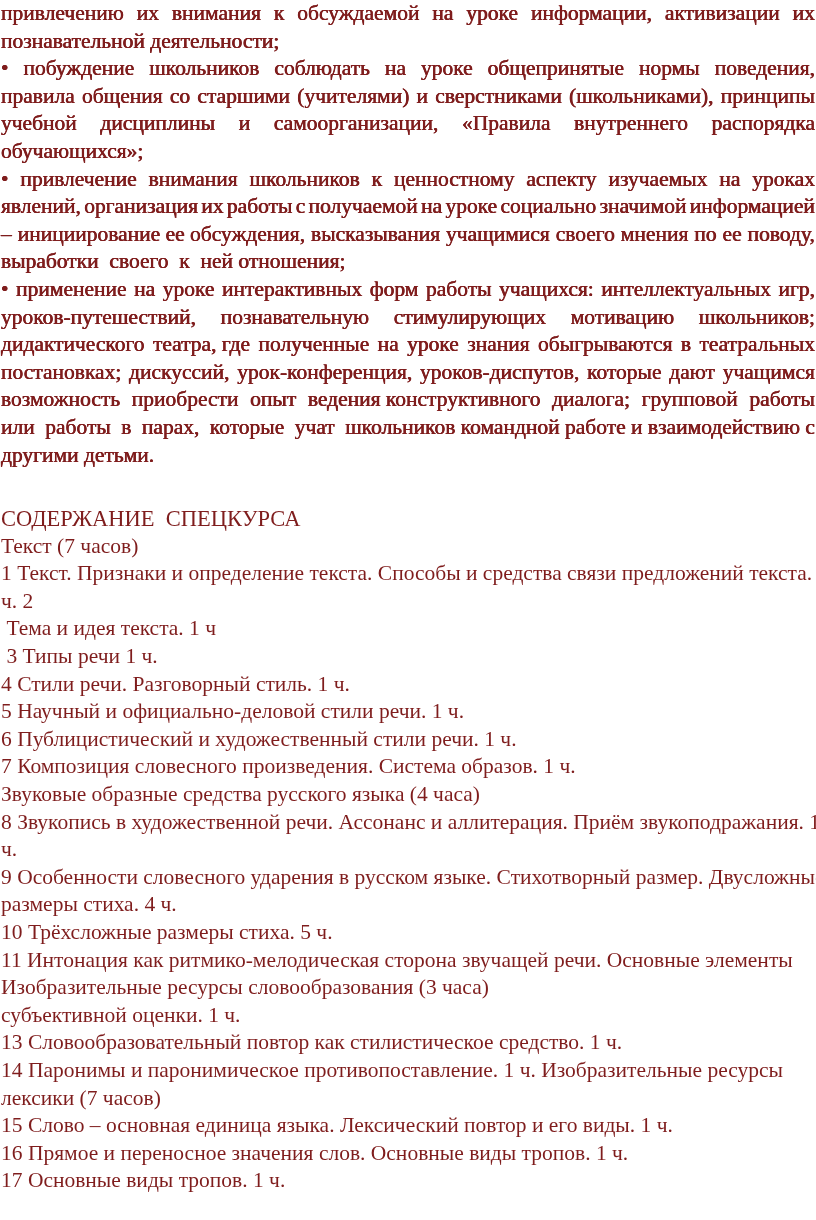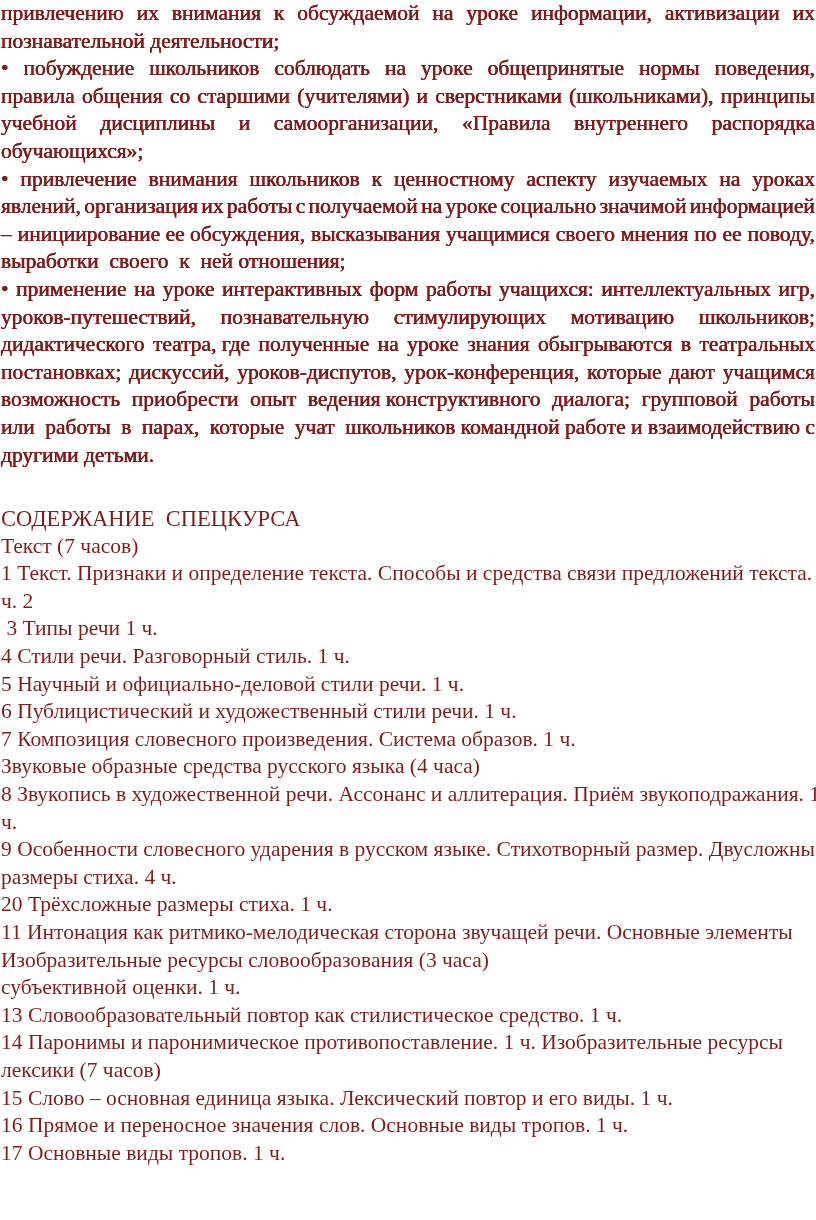--- a/index.html
+++ b/index.html
@@ -161,22 +161,22 @@
       <span>на</span>
       <span>уроке</span>
       <span>знания</span>
       <span>обыгрываются</span>
       <span>в</span>
       <span>театральных</span>
     </div>
     <div class="line j para">
       <span>постановках;</span>
       <span>дискуссий,</span>
+      <span>урок-конференция,</span>
       <span>уроков-диспутов,</span>
-      <span>урок-конференция,</span>
       <span>которые</span>
       <span>дают</span>
       <span>учащимся</span>
     </div>
     <div class="line j para">
       <span>возможность</span>
       <span>приобрести</span>
       <span>опыт</span>
       <span>ведения&nbsp;конструктивного</span>
       <span>диалога;</span>
@@ -190,31 +190,32 @@
       <span>парах,</span>
       <span>которые</span>
       <span>учат</span>
       <span>школьников&nbsp;командной&nbsp;работе&nbsp;и&nbsp;взаимодействию&nbsp;с</span>
     </div>
     <div class="line l para">другими детьми.</div>
     <div class="line l heading">СОДЕРЖАНИЕ  СПЕЦКУРСА</div>
     <div class="line l">Текст (7 часов)</div>
     <div class="line l">1 Текст. Признаки и определение текста. Способы и средства связи предложений текста. 1</div>
     <div class="line l">ч. 2</div>
+    <div class="line l"> Тема и идея текста. 1 ч</div>
     <div class="line l"> 3 Типы речи 1 ч.</div>
     <div class="line l">4 Стили речи. Разговорный стиль. 1 ч.</div>
     <div class="line l">5 Научный и официально-деловой стили речи. 1 ч.</div>
     <div class="line l">6 Публицистический и художественный стили речи. 1 ч.</div>
     <div class="line l">7 Композиция словесного произведения. Система образов. 1 ч.</div>
     <div class="line l">Звуковые образные средства русского языка (4 часа)</div>
     <div class="line l">8 Звукопись в художественной речи. Ассонанс и аллитерация. Приём звукоподражания. 1</div>
     <div class="line l">ч.</div>
     <div class="line l">9 Особенности словесного ударения в русском языке. Стихотворный размер. Двусложные</div>
     <div class="line l">размеры стиха. 4 ч.</div>
-    <div class="line l">20 Трёхсложные размеры стиха. 1 ч.</div>
+    <div class="line l">10 Трёхсложные размеры стиха. 5 ч.</div>
     <div class="line l">11 Интонация как ритмико-мелодическая сторона звучащей речи. Основные элементы</div>
     <div class="line l">Изобразительные ресурсы словообразования (3 часа)</div>
     <div class="line l">субъективной оценки. 1 ч.</div>
     <div class="line l">13 Словообразовательный повтор как стилистическое средство. 1 ч.</div>
     <div class="line l">14 Паронимы и паронимическое противопоставление. 1 ч. Изобразительные ресурсы</div>
     <div class="line l">лексики (7 часов)</div>
     <div class="line l">15 Слово – основная единица языка. Лексический повтор и его виды. 1 ч.</div>
     <div class="line l">16 Прямое и переносное значения слов. Основные виды тропов. 1 ч.</div>
     <div class="line l">17 Основные виды тропов. 1 ч.</div>
   </div>

